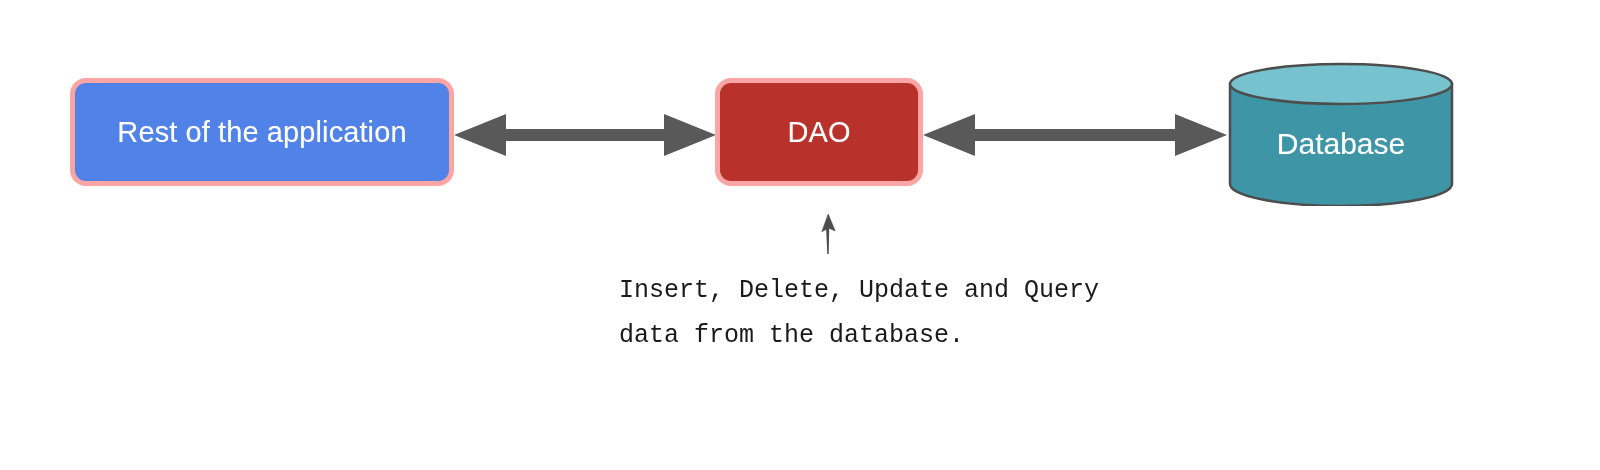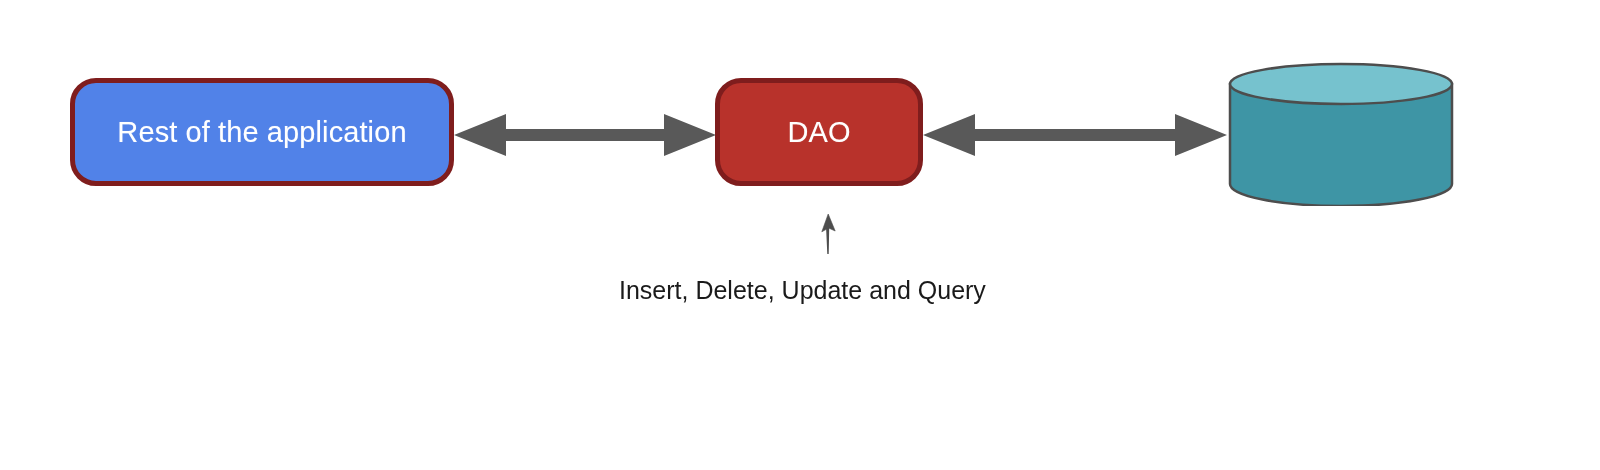--- a/index.html
+++ b/index.html
@@ -27,22 +27,22 @@
   .node {
     position: absolute;
     box-sizing: border-box;
     display: flex;
     align-items: center;
     justify-content: center;
   }
 
   
   .box {
-    border: 5px solid #7f1d1d;
-    border-radius: 26px;
+    border: 5px solid #fca5a5;
+    border-radius: 16px;
   }
 
   #rest-box {
     left: 70px;
     top: 78px;
     width: 384px;
     height: 108px;
     background: #5182E8;
   }
 
@@ -106,20 +106,21 @@
     left: 619px;
     top: 268px;
     width: 480px;
     color: #1a1a1a;
     font-size: 25px;
     line-height: 45px;
     white-space: nowrap;
   }
   #annotation-text .line {
     display: block;
+    font-family: Liberation Mono, monospace;
   }
 </style>
 </head>
 <body>
 
 <div id="canvas">
 
   <svg class="connector" style="left:450px; top:112px;" width="270" height="46" viewBox="0 0 270 46">
     <g fill="#595959">
       <path d="M 4 23 L 56 2 L 56 17 L 214 17 L 214 2 L 266 23 L 214 44 L 214 29 L 56 29 L 56 44 Z"></path>
@@ -140,26 +141,28 @@
     <span class="box-label">DAO</span>
   </div>
 
   <div class="node" id="database-node">
     <svg width="226" height="144" viewBox="0 0 226 144">
 
       <path d="M 2 22 L 2 122 A 111 22 0 0 0 224 122 L 224 22 Z" fill="#3E95A5" stroke="#4D4D4D" stroke-width="2.5"></path>
 
       <ellipse cx="113" cy="22" rx="111" ry="20" fill="#76C2CE" stroke="#4D4D4D" stroke-width="2.5"></ellipse>
     </svg>
+    <span id="database-label">Database</span>
   </div>
 
   <svg id="annotation-arrow" width="48" height="48" viewBox="0 0 48 48">
     <g fill="#4D4D4D" stroke="#4D4D4D">
       <path d="M 22 44 L 22.6 13 L 20.6 13.6 Z" stroke-width="1.4" fill="#4D4D4D"></path>
       <path d="M 22.2 4 L 29.2 21 L 22.6 18 L 15.8 21.8 Z" stroke-width="0.6"></path>
     </g>
   </svg>
 
   <div id="annotation-text">
     <span class="line">Insert, Delete, Update and Query</span>
+    <span class="line">data from the database.</span>
   </div>
 
 </div>
 
 </body></html>

